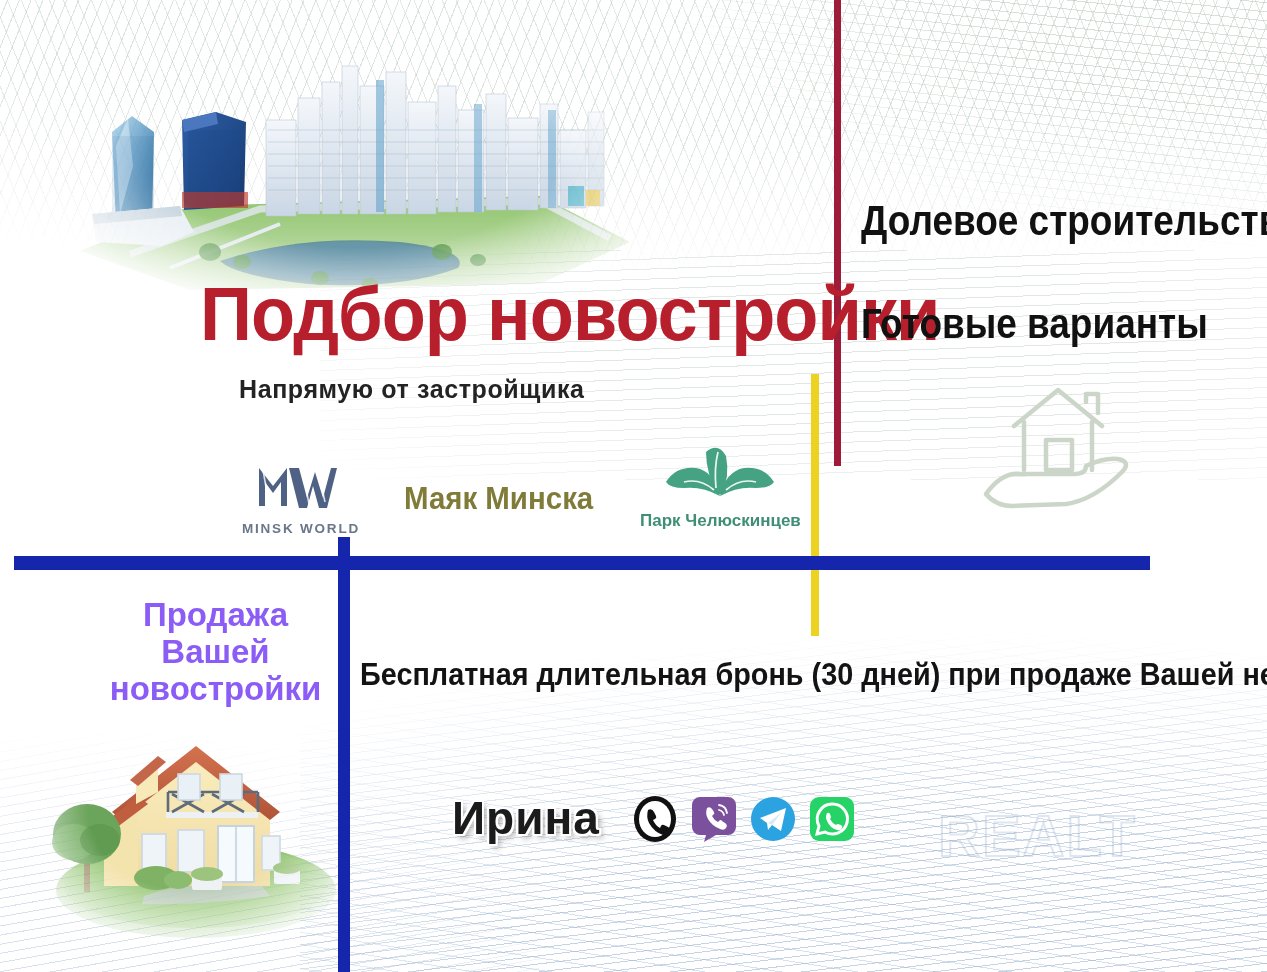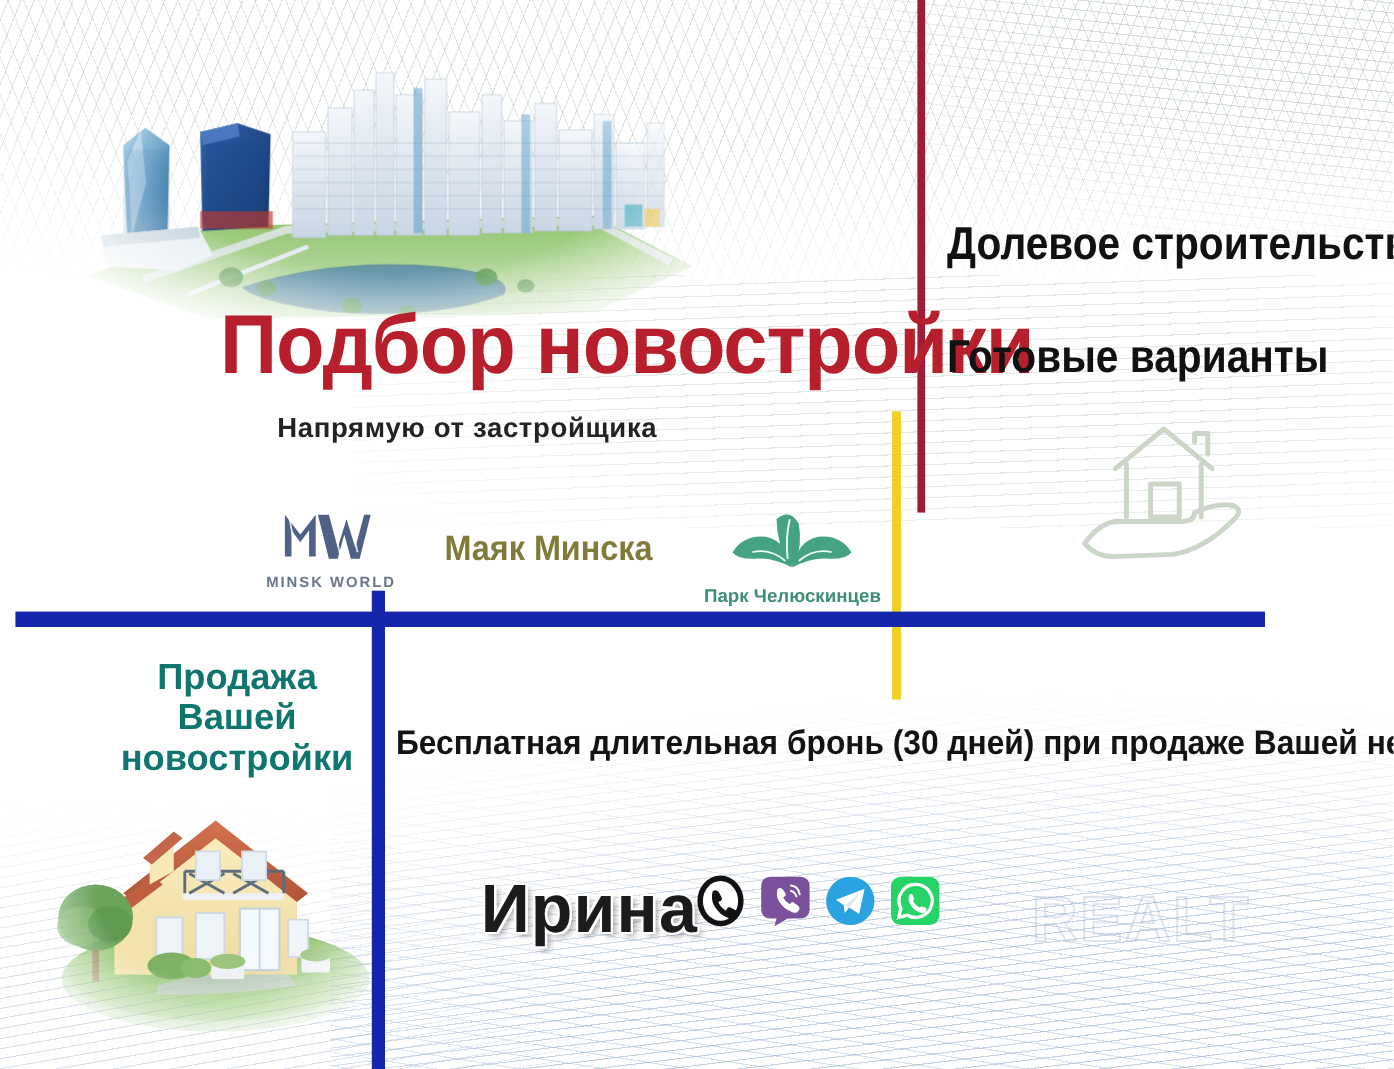--- a/index.html
+++ b/index.html
@@ -72,21 +72,21 @@
     font-weight:bold;
     font-size:76px;
     letter-spacing:-1px;
     color:#b81f2d;
     line-height:1;
     transform:scaleX(.95);
     transform-origin:left center;
     white-space:nowrap;
   }
   .subhead{
-    position:absolute;left:252px;top:375px;
+    position:absolute;left:239px;top:375px;
     font-family:"Liberation Sans",sans-serif;
     font-weight:bold;
     font-size:25px;
     letter-spacing:.6px;
     color:#232323;
     white-space:nowrap;
   }
 
   
   .claim{
@@ -111,49 +111,49 @@
     font-family:"Liberation Sans",sans-serif;
     font-size:13.5px;font-weight:bold;letter-spacing:1.8px;
     color:#6a7689;margin-top:5px;
   }
   .logo-mayak{
     position:absolute;left:404px;top:480px;
     font-family:"Liberation Sans Narrow","Liberation Sans",sans-serif;
     font-weight:bold;font-size:32px;color:#807b38;
     white-space:nowrap;transform:scaleX(.92);transform-origin:left center;
   }
-  .logo-park{position:absolute;left:640px;top:458px;width:160px;text-align:center;}
+  .logo-park{position:absolute;left:640px;top:438px;width:160px;text-align:center;}
   .park-mark{width:100%;height:68px;}
   .park-text{
     font-family:"Liberation Sans Narrow","Liberation Sans",sans-serif;
     font-weight:bold;font-size:17px;color:#3f8f76;margin-top:1px;white-space:nowrap;
   }
 
   
   .sell-title{
     position:absolute;left:98px;top:597px;width:235px;
     font-family:"Liberation Sans Narrow","Liberation Sans",sans-serif;
     font-weight:bold;font-size:33px;line-height:1.12;
-    color:#0f766e;text-align:center;
+    color:#8b5cf6;text-align:center;
   }
   .cottage{position:absolute;left:26px;top:700px;width:330px;height:250px;}
 
   
   .booking{
     position:absolute;left:360px;top:657px;
     font-family:"Liberation Sans Narrow","Liberation Sans",sans-serif;
     font-weight:bold;font-size:31px;color:#131313;
     white-space:nowrap;transform:scaleX(.93);transform-origin:left center;
   }
 
   
   .agent-name{
-    position:absolute;left:437px;top:791px;
+    position:absolute;left:452px;top:791px;
     font-family:"Liberation Sans",sans-serif;
-    font-weight:bold;font-size:62px;color:#1b1b1b;
+    font-weight:bold;font-size:46px;color:#1b1b1b;
     letter-spacing:1px;
     text-shadow:
        2px 0 0 #ffffff, -2px 0 0 #ffffff, 0 2px 0 #ffffff, 0 -2px 0 #ffffff,
        2px 2px 0 #ffffff, -2px 2px 0 #ffffff, 2px -2px 0 #ffffff, -2px -2px 0 #ffffff,
        4px 4px 6px rgba(0,0,0,.35);
     white-space:nowrap;
   }
   .msg-icons{position:absolute;left:631px;top:795px;display:flex;gap:11px;align-items:center;}
   .msg-ico{width:48px;height:48px;display:block;}
 

